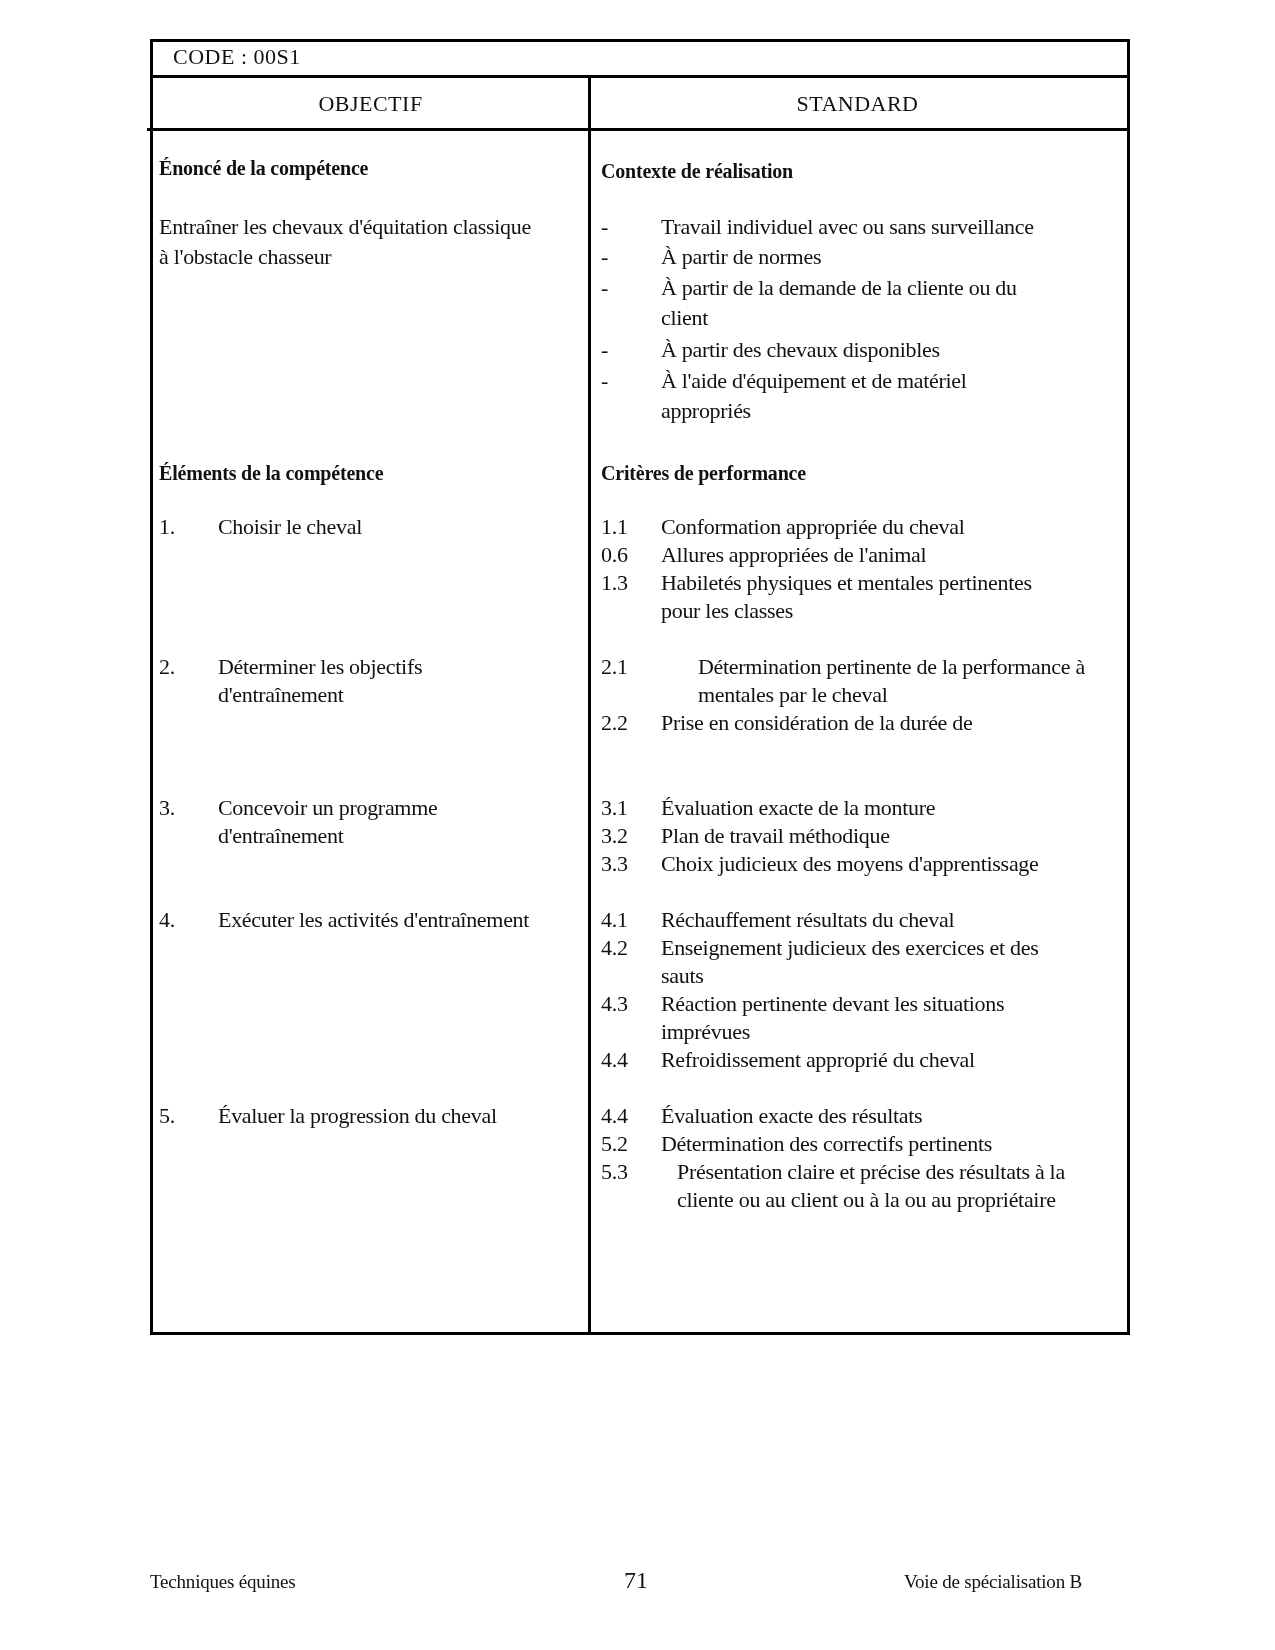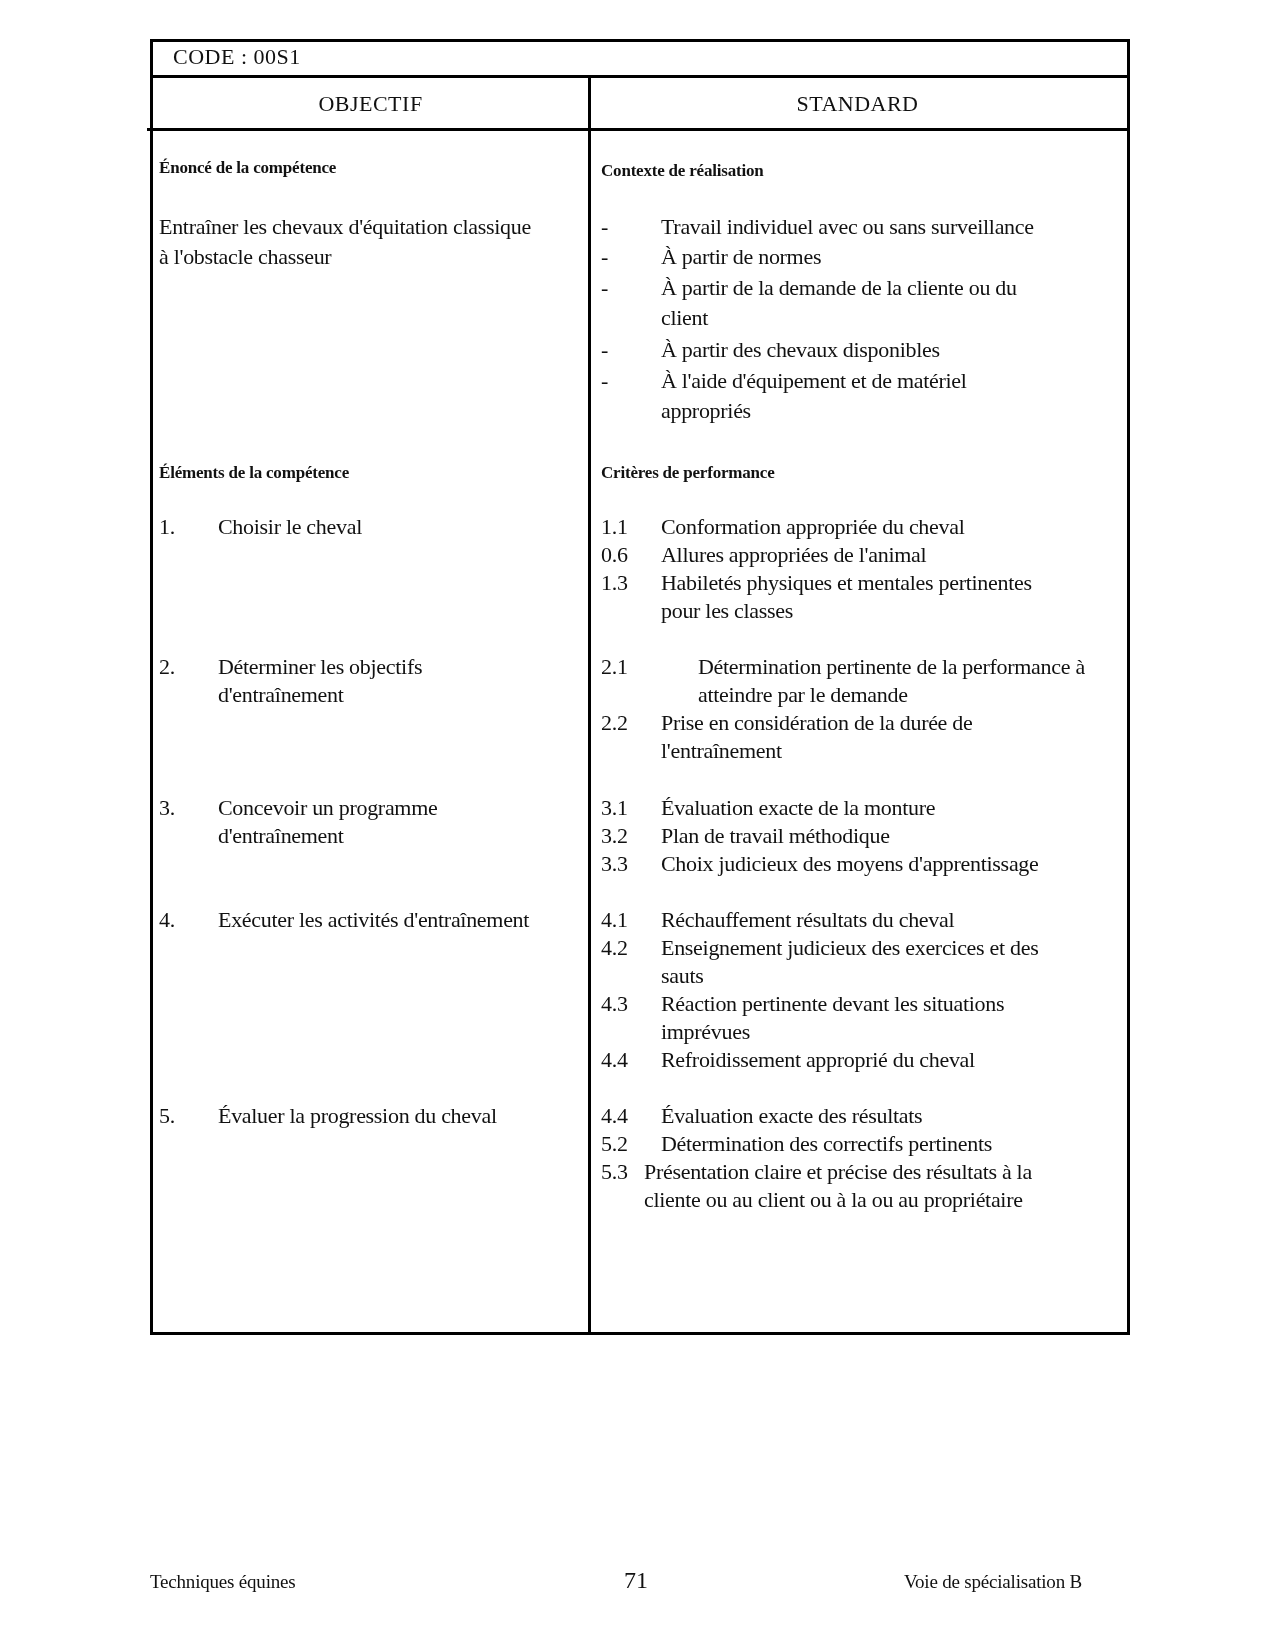--- a/index.html
+++ b/index.html
@@ -5,21 +5,21 @@
   html, body { margin:0; padding:0; background:#ffffff; }
   body { width:1275px; height:1650px; position:relative; overflow:hidden;
          font-family:"Liberation Serif","DejaVu Serif",serif; color:#111; }
   .abs { position:absolute; }
   .frame { position:absolute; left:150px; top:39px; width:974px; height:1290px;
            border:3px solid #000; box-sizing:content-box; }
   .hline { position:absolute; background:#000; height:3px; }
   .vline { position:absolute; background:#000; width:3px; }
   .code { left:173px; top:40px; font-size:22px; letter-spacing:0.5px; line-height:34px; }
   .colhead { top:87px; font-size:22px; line-height:34px; text-align:center; letter-spacing:0.5px; }
-  .sechead { font-weight:bold; font-size:17px; line-height:30px; letter-spacing:-0.2px; }
+  .sechead { font-weight:bold; font-size:20px; line-height:30px; letter-spacing:-0.2px; }
   .txt { font-size:22px; line-height:30px; letter-spacing:-0.3px; }
   .crit { font-size:22px; line-height:28px; letter-spacing:-0.3px; }
   .row { position:absolute; }
   .num { position:absolute; left:0; top:0; }
   .body { position:absolute; top:0; }
   .foot { font-size:19px; line-height:24px; letter-spacing:-0.2px; }
   .pagenum { font-size:24px; line-height:28px; }
 </style>
 </head>
 <body>
@@ -128,28 +128,27 @@
   <div class="body" style="left:60px;">
     <div>Habiletés physiques et mentales pertinentes</div>
     <div>pour les classes</div>
   </div>
 </div>
 
 <div class="row crit" style="left:601px; top:653px; width:520px;">
   <span class="num">2.1</span>
   <div class="body" style="left:60px;margin-left:37px;">
     <div>Détermination pertinente de la performance à</div>
-    <div>atteindre par le demande</div>
+    <div>mentales par le cheval</div>
   </div>
 </div>
 <div class="row crit" style="left:601px; top:709px; width:520px;">
   <span class="num">2.2</span>
   <div class="body" style="left:60px;">
     <div>Prise en considération de la durée de</div>
-    <div>l'entraînement</div>
   </div>
 </div>
 
 <div class="row crit" style="left:601px; top:794px; width:520px;">
   <span class="num">3.1</span>
   <div class="body" style="left:60px;">
       <div>Évaluation exacte de la monture</div>
     </div>
 </div>
 <div class="row crit" style="left:601px; top:822px; width:520px;">
@@ -199,21 +198,21 @@
     </div>
 </div>
 <div class="row crit" style="left:601px; top:1130px; width:520px;">
   <span class="num">5.2</span>
   <div class="body" style="left:60px;">
       <div>Détermination des correctifs pertinents</div>
     </div>
 </div>
 <div class="row crit" style="left:601px; top:1158px; width:520px;">
   <span class="num">5.3</span>
-  <div class="body" style="left:43px;font-family:Liberation Serif, serif;">
+  <div class="body" style="left:76px;font-family:Liberation Serif, serif;">
     <div>Présentation claire et précise des résultats à la</div>
     <div>cliente ou au client ou à la ou au propriétaire</div>
   </div>
 </div>
 
 <div class="abs foot" style="left:150px; top:1570px;">Techniques équines</div>
 <div class="abs pagenum" style="left:624px; top:1566px;">71</div>
 <div class="abs foot" style="left:904px; top:1570px;">Voie de spécialisation B</div>
 
 </body></html>

